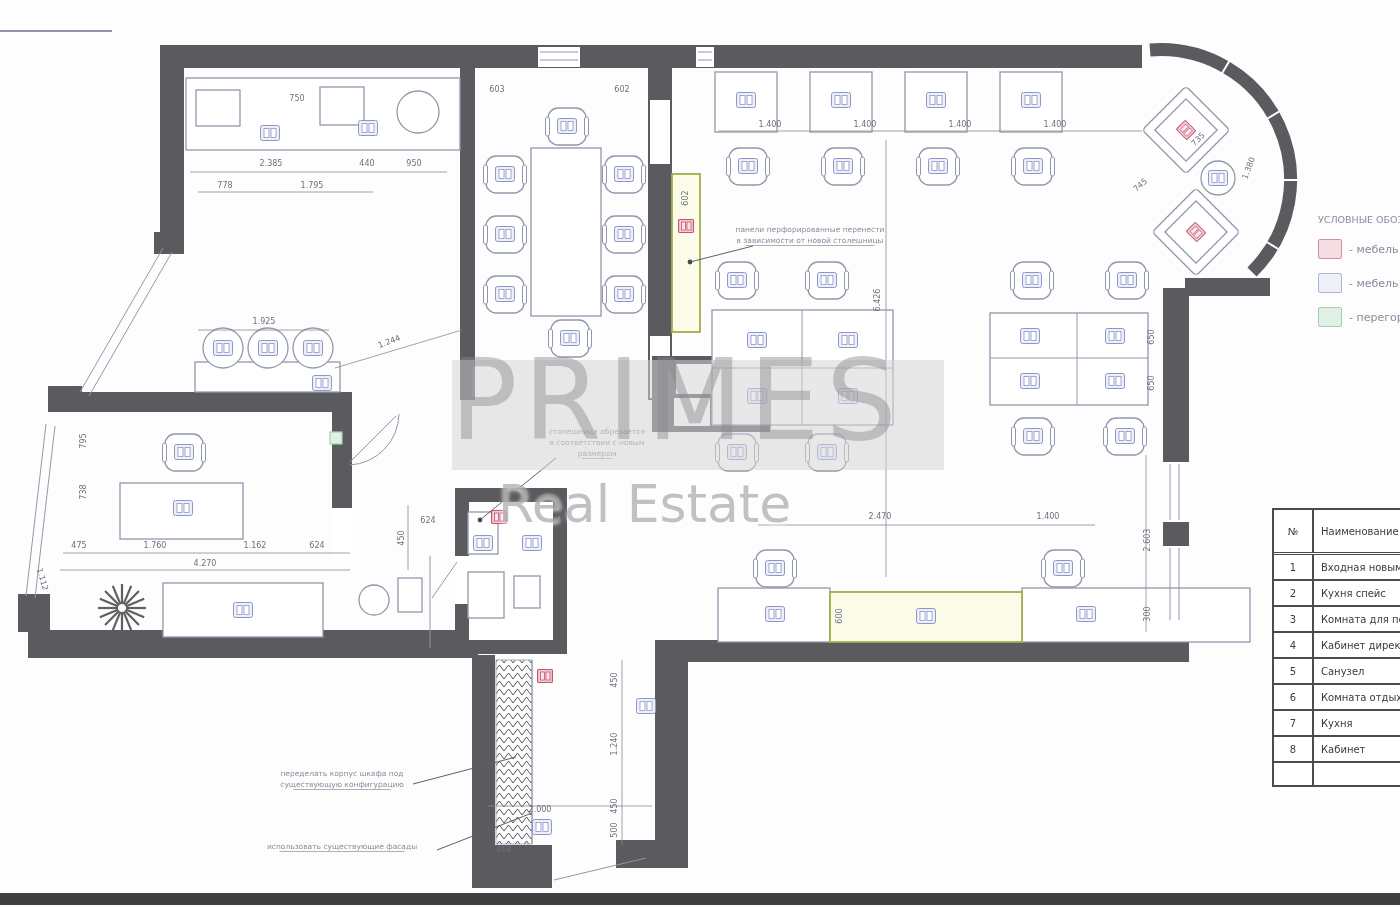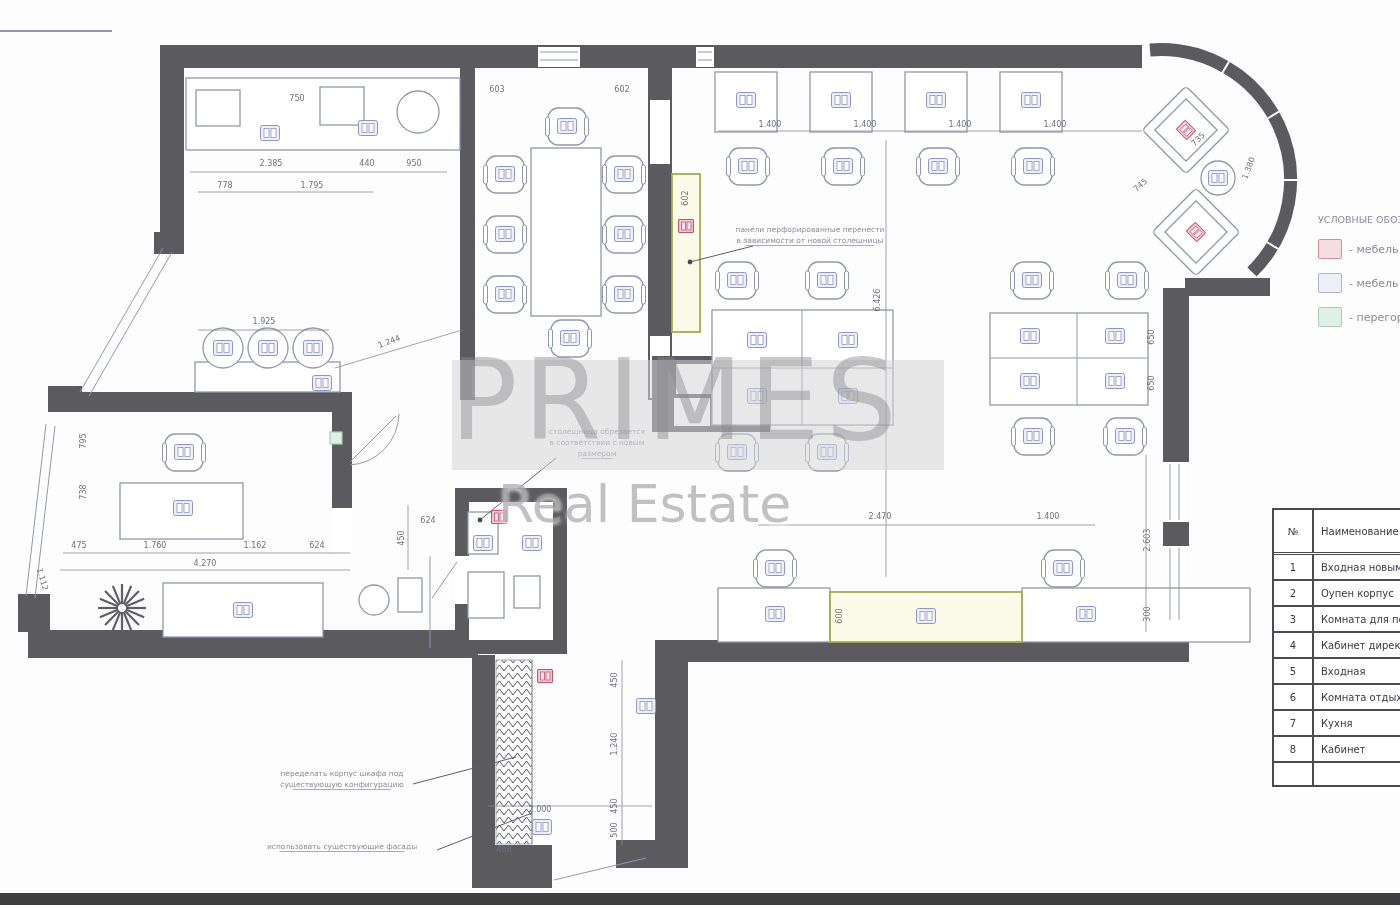--- a/index.html
+++ b/index.html
@@ -391,33 +391,33 @@
     <div class="c1">№</div>
     <div class="c2">Наименование</div>
   </div>
   <div id="rooms-body">
       <div class="row">
         <div class="c1">1</div>
         <div class="c2">Входная новым</div>
       </div>
       <div class="row">
         <div class="c1">2</div>
-        <div class="c2">Оупен корпус</div>
+        <div class="c2">Кухня спейс</div>
       </div>
       <div class="row">
         <div class="c1">3</div>
         <div class="c2">Комната для переговоров</div>
       </div>
       <div class="row">
         <div class="c1">4</div>
         <div class="c2">Кабинет директора</div>
       </div>
       <div class="row">
         <div class="c1">5</div>
-        <div class="c2">Входная</div>
+        <div class="c2">Санузел</div>
       </div>
       <div class="row">
         <div class="c1">6</div>
         <div class="c2">Комната отдыха</div>
       </div>
       <div class="row">
         <div class="c1">7</div>
         <div class="c2">Кухня</div>
       </div>
       <div class="row">

